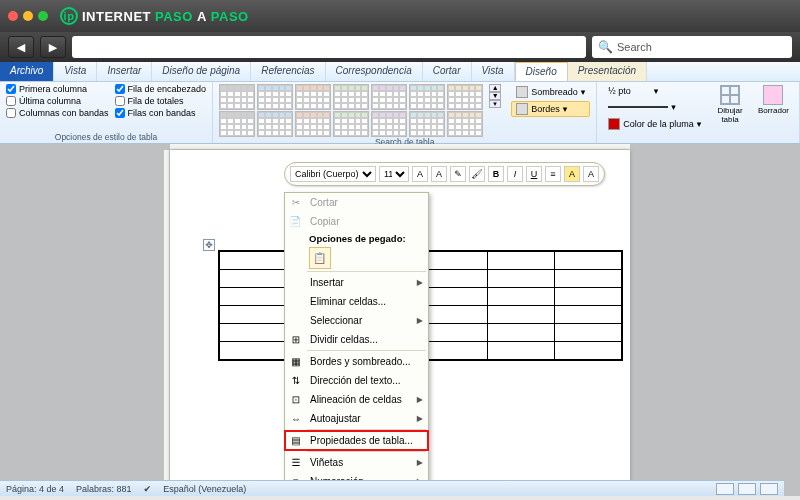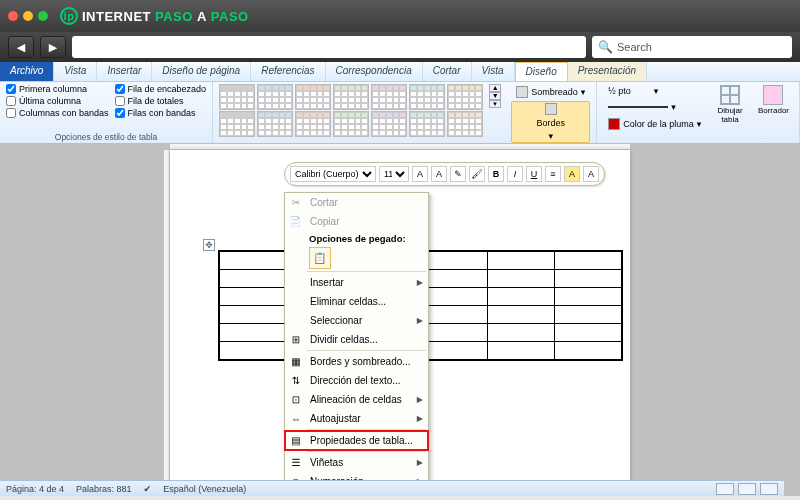--- a/index.html
+++ b/index.html
@@ -41,21 +41,21 @@
 .style-box.c2 span:nth-child(-n+5){ background:#f4d4c0; }
 .style-box.c3 span:nth-child(-n+5){ background:#d8ecd0; }
 .style-box.c4 span:nth-child(-n+5){ background:#e4d4ec; }
 .style-box.c5 span:nth-child(-n+5){ background:#d0e8ec; }
 .style-box.c6 span:nth-child(-n+5){ background:#f4e4c8; }
 .style-row { display:flex; gap:2px; }
 .gallery-wrap { display:flex; flex-direction:column; gap:1px; }
 .gallery-side { width:12px; display:flex; flex-direction:column; justify-content:space-around; }
 .gallery-side span { height:8px; border:1px solid #aaa; font-size:7px; text-align:center; line-height:6px; background:#eef; }
 .btn-drop { display:flex; align-items:center; gap:3px; padding:1px 4px; border:1px solid transparent; border-radius:2px; white-space:nowrap; }
-.btn-drop.hi { background:#ffe9a8; border-color:#e7c158;flex-direction:column; }
+.btn-drop.hi { background:#ffe9a8; border-color:#e7c158; }
 .ico-sq { width:12px; height:12px; background:#ddd; border:1px solid #999; display:inline-block; }
 .big-btn { display:flex; flex-direction:column; align-items:center; gap:1px; padding:1px 4px; }
 .big-btn .bi { width:20px; height:20px; border:1px solid #9ab; background:#eef5fc; display:grid; grid-template-columns:1fr 1fr; grid-template-rows:1fr 1fr; }
 .big-btn .bi span { border:0.5px solid #9ab; }
 .pen-line { width:60px; height:2px; background:#333; }
 
 
 .doc-area { position: relative; height: 352px; background: #bfc0c1; overflow:hidden; }
 .page { position:absolute; left:170px; top:6px; width:460px; height:430px; background:#fff; box-shadow:0 0 4px rgba(0,0,0,.25); }
 .mini-toolbar { position:absolute; left:284px; top:18px; background:#fdfdfa; border:1px solid #bcbca0; border-radius:12px; padding:3px 5px; display:flex; gap:3px; align-items:center; font-size:9px; box-shadow:1px 1px 2px rgba(0,0,0,.15); }

